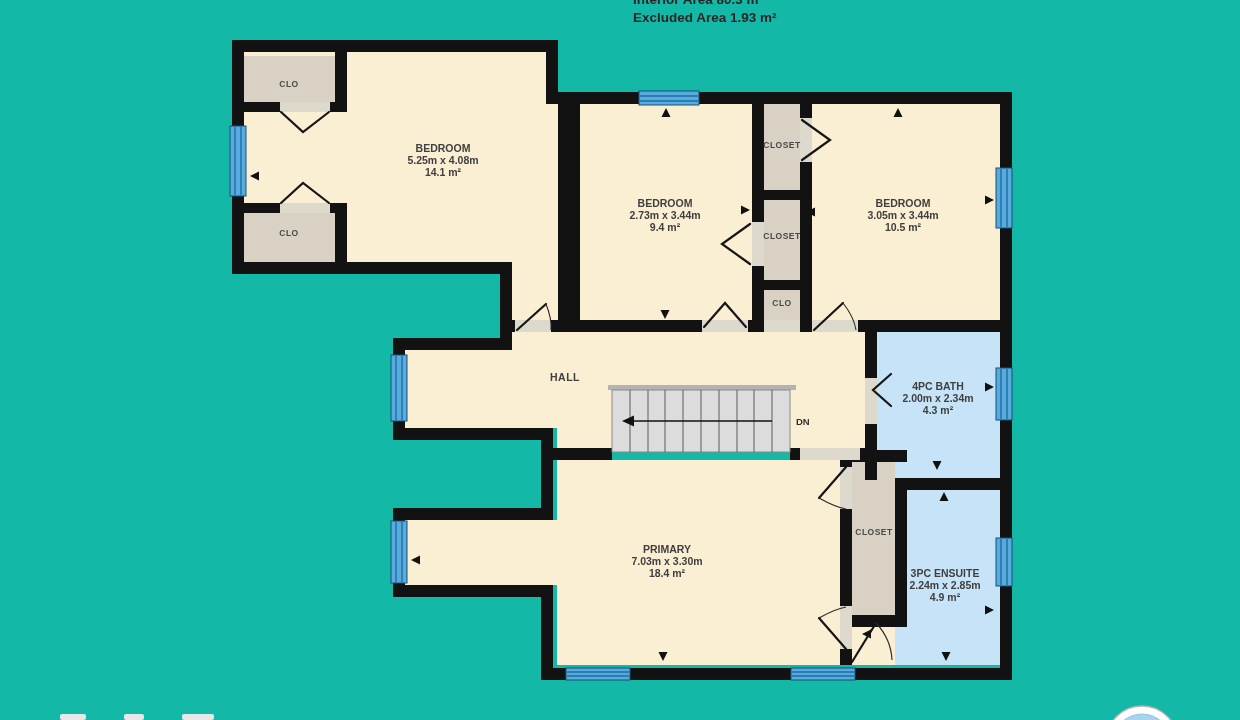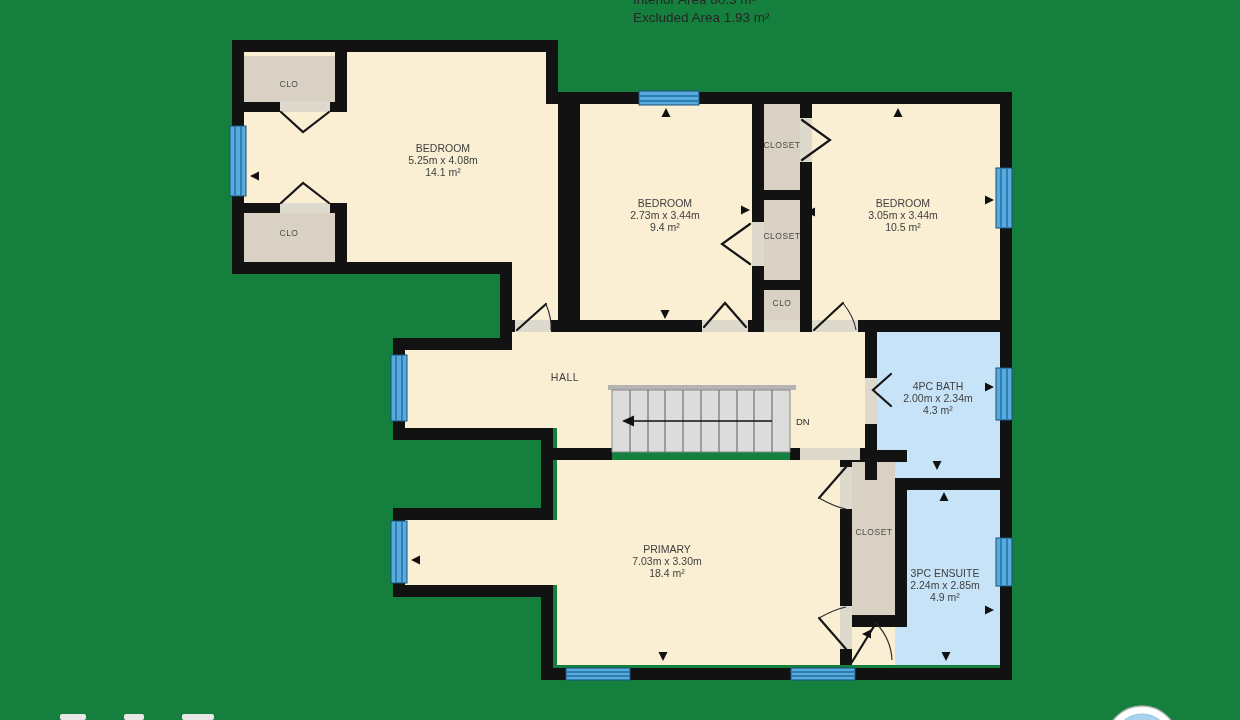--- a/index.html
+++ b/index.html
@@ -1,17 +1,17 @@
 <!DOCTYPE html>
 <html><head>
 <meta charset="utf-8">
 <style>
   html,body{margin:0;padding:0;background:#ffffff;}
-  .canvas{position:relative;width:1240px;height:720px;background:#15803d;overflow:hidden;
-          font-family:"Liberation Sans", sans-serif;}
+  .canvas{position:relative;width:1240px;height:720px;background:#14b8a6;overflow:hidden;
+          font-family:"Liberation Sans", sans-serif;font-weight:bold;}
   svg{position:absolute;left:0;top:0;}
   .wall{fill:#121212;}
   .sill{fill:#ded9cd;}
   .room-cream{fill:#faeed3;}
   .room-beige{fill:#d9d2c4;}
   .room-blue{fill:#c7e3f8;}
   .win{fill:#5aabdd;stroke:#14507c;stroke-width:1;}
   .winline{stroke:#1d6ea3;stroke-width:1.4;fill:none;}
   .stair-box{fill:#dcdcdc;stroke:#8a8a8a;stroke-width:1;}
   .stair-line{stroke:#5c5c5c;stroke-width:1;}

